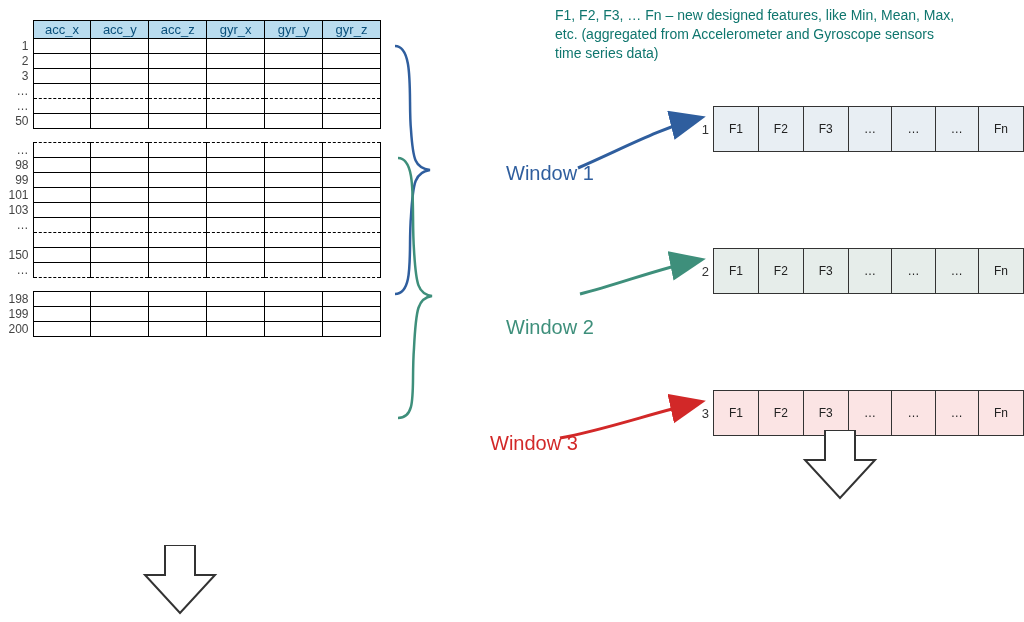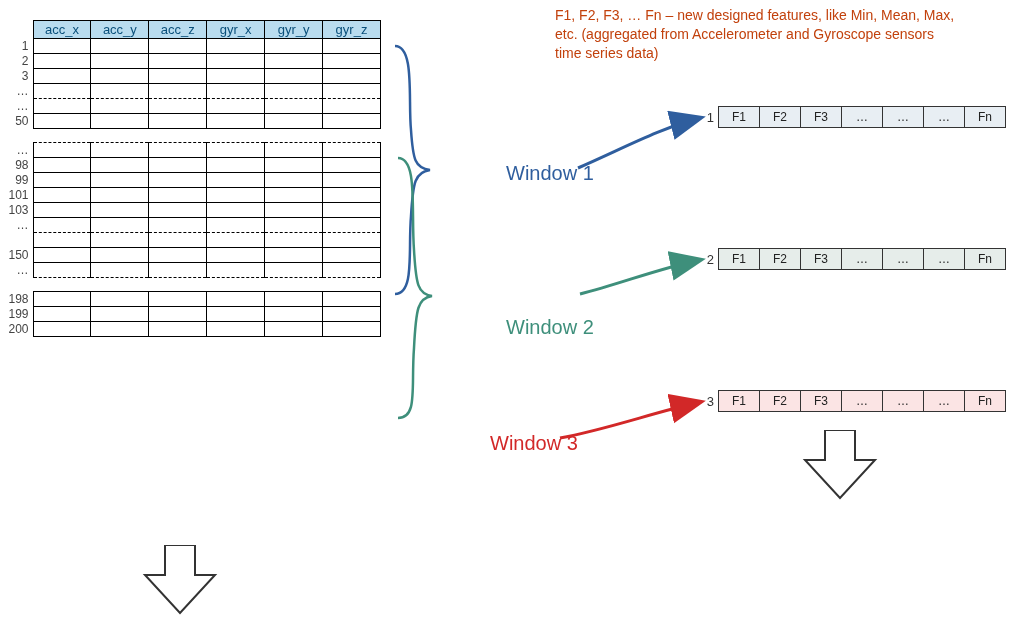--- a/index.html
+++ b/index.html
@@ -63,21 +63,21 @@
   .raw-table th.idx-col { border: none; background: transparent; }
 
   
   .explain {
     position: absolute;
     left: 555px;
     top: 6px;
     width: 400px;
     font-size: 14px;
     line-height: 1.35;
-    color: #c2410c;
+    color: #0f766e;
   }
 
   
   .feat-row {
     position: absolute;
     left: 698px;
     display: flex;
     align-items: center;
   }
   .feat-idx {
@@ -89,21 +89,21 @@
   }
   .feat-table {
     border-collapse: collapse;
   }
   .feat-table td {
     border: 1px solid #333;
     width: 40px;
     height: 20px;
     font-size: 12px;
     text-align: center;
-    padding: 0;
+    padding: 12px;
   }
   .feat-blue td  { background: #e8eef3; }
   .feat-green td { background: #e6edea; }
   .feat-red td   { background: #fbe4e4; }
 
   
   .win-label {
     position: absolute;
     font-size: 20px;
   }

